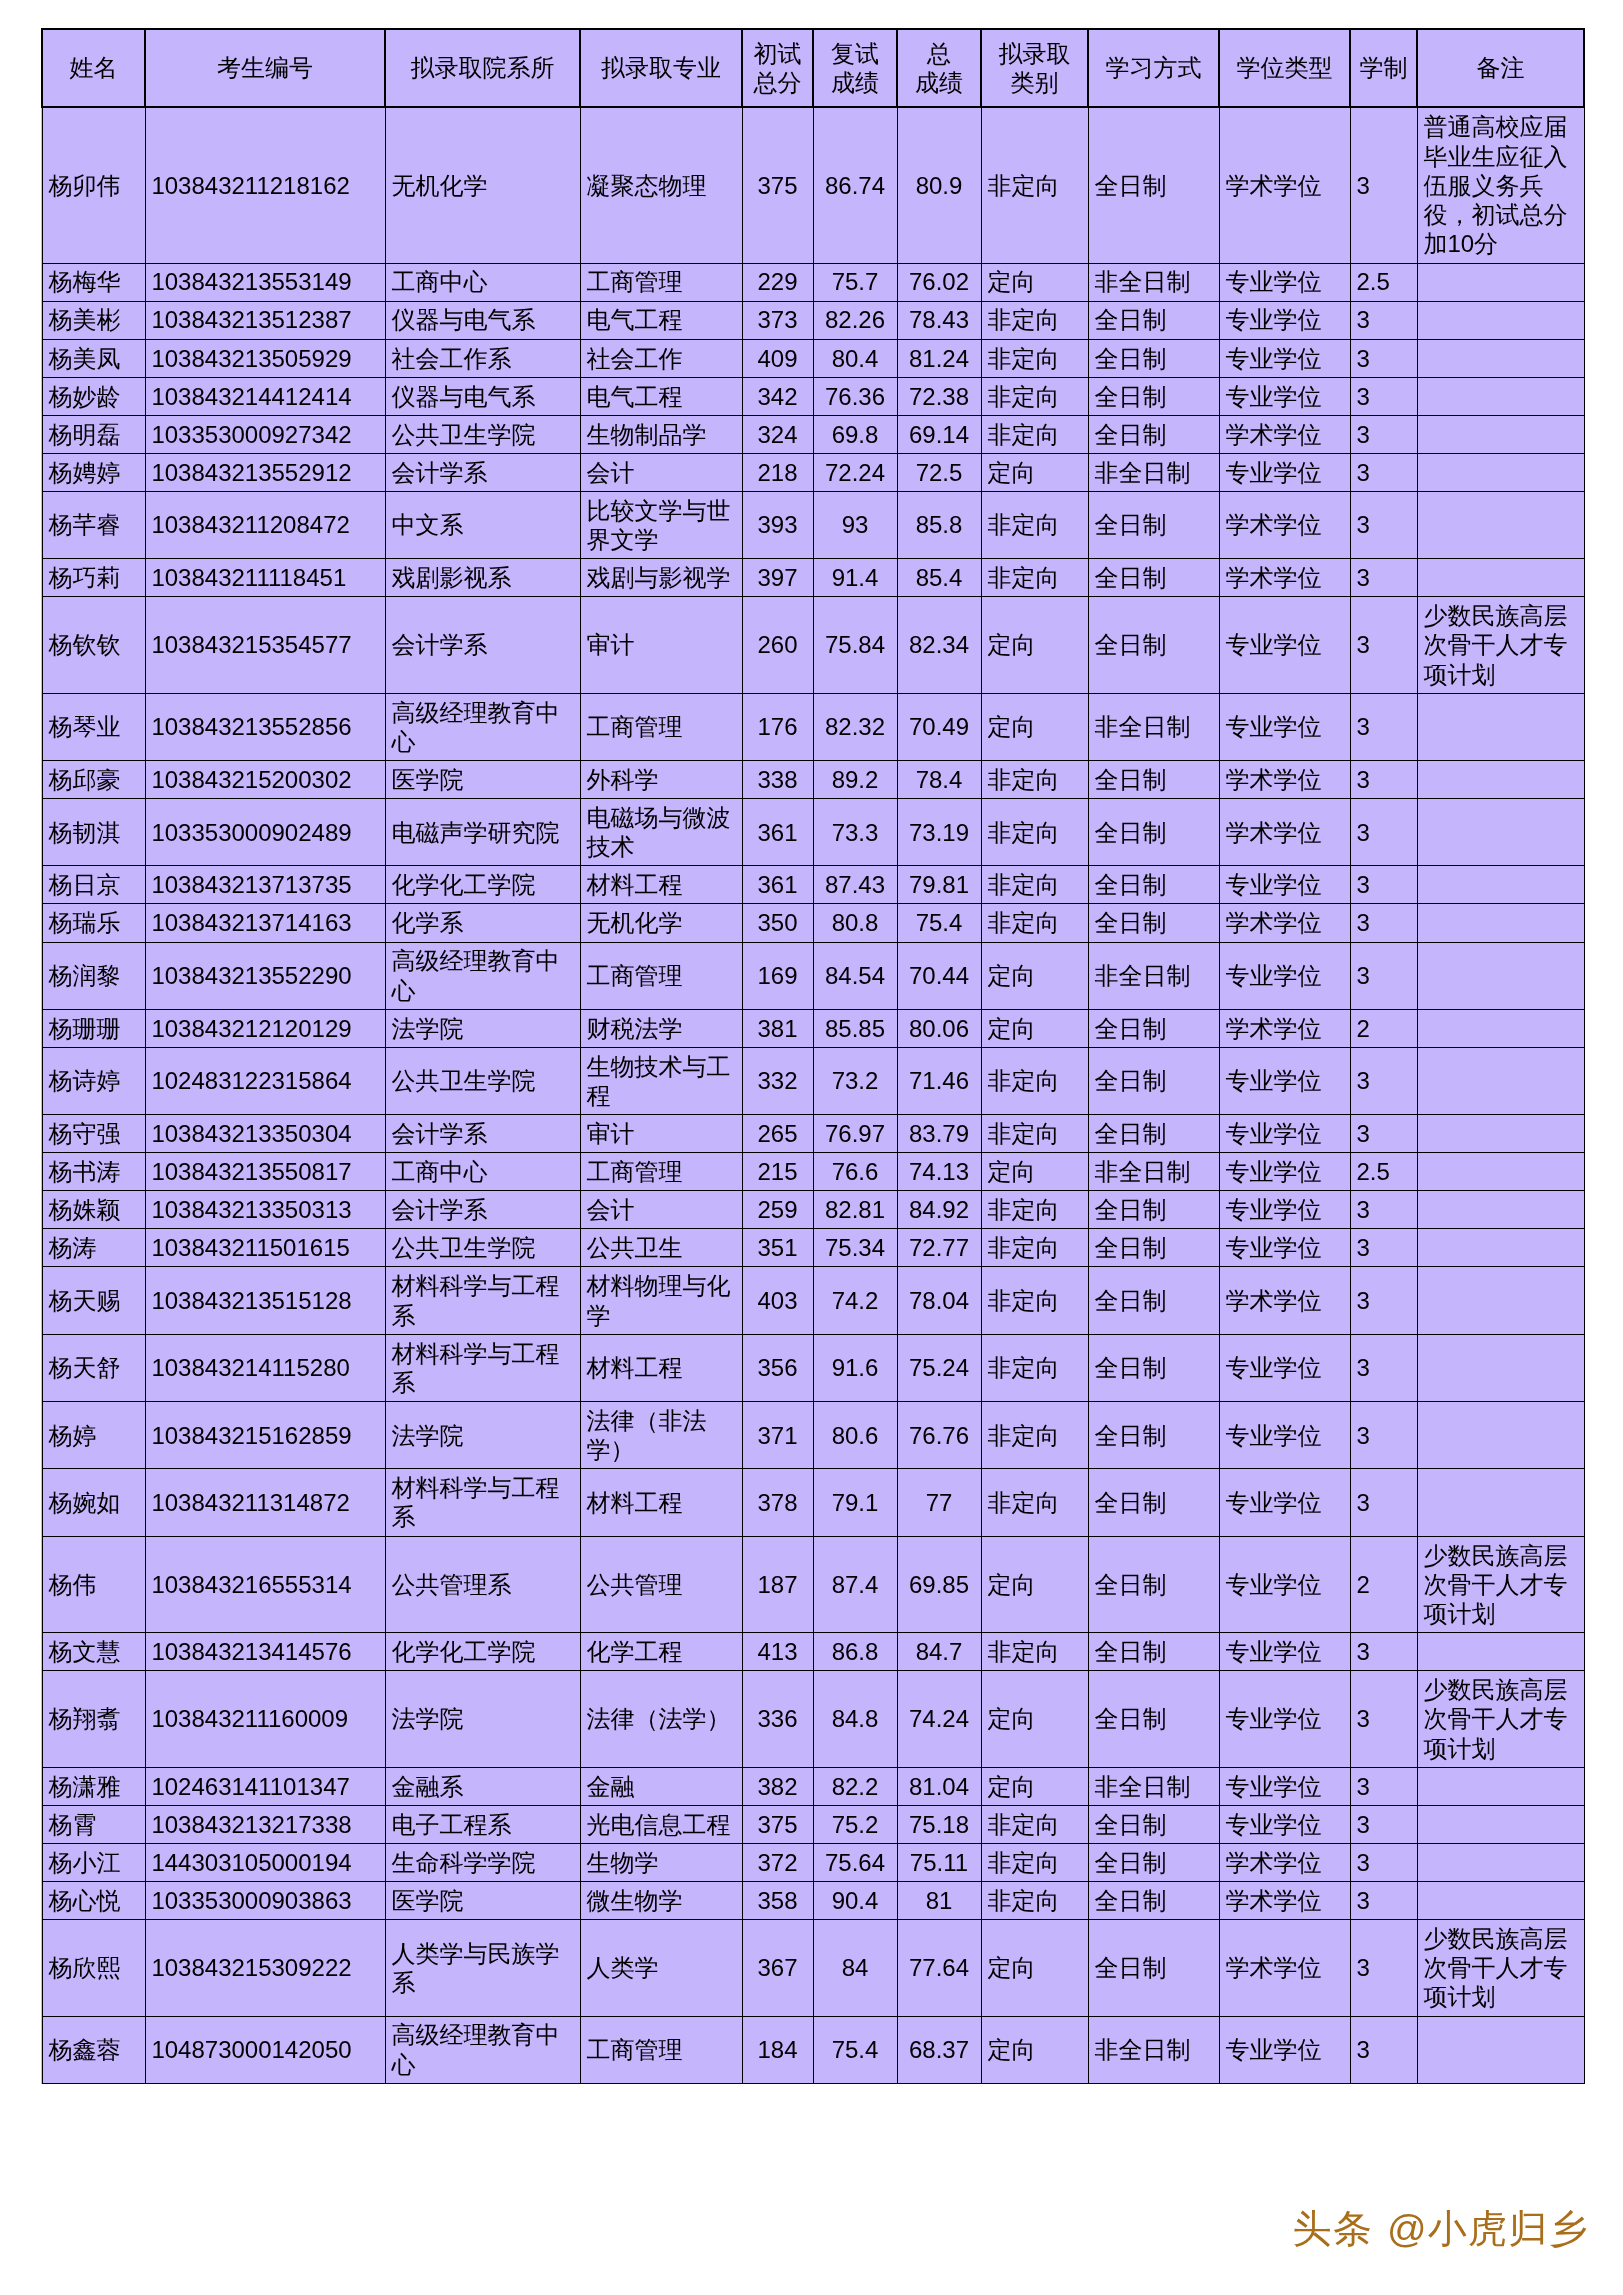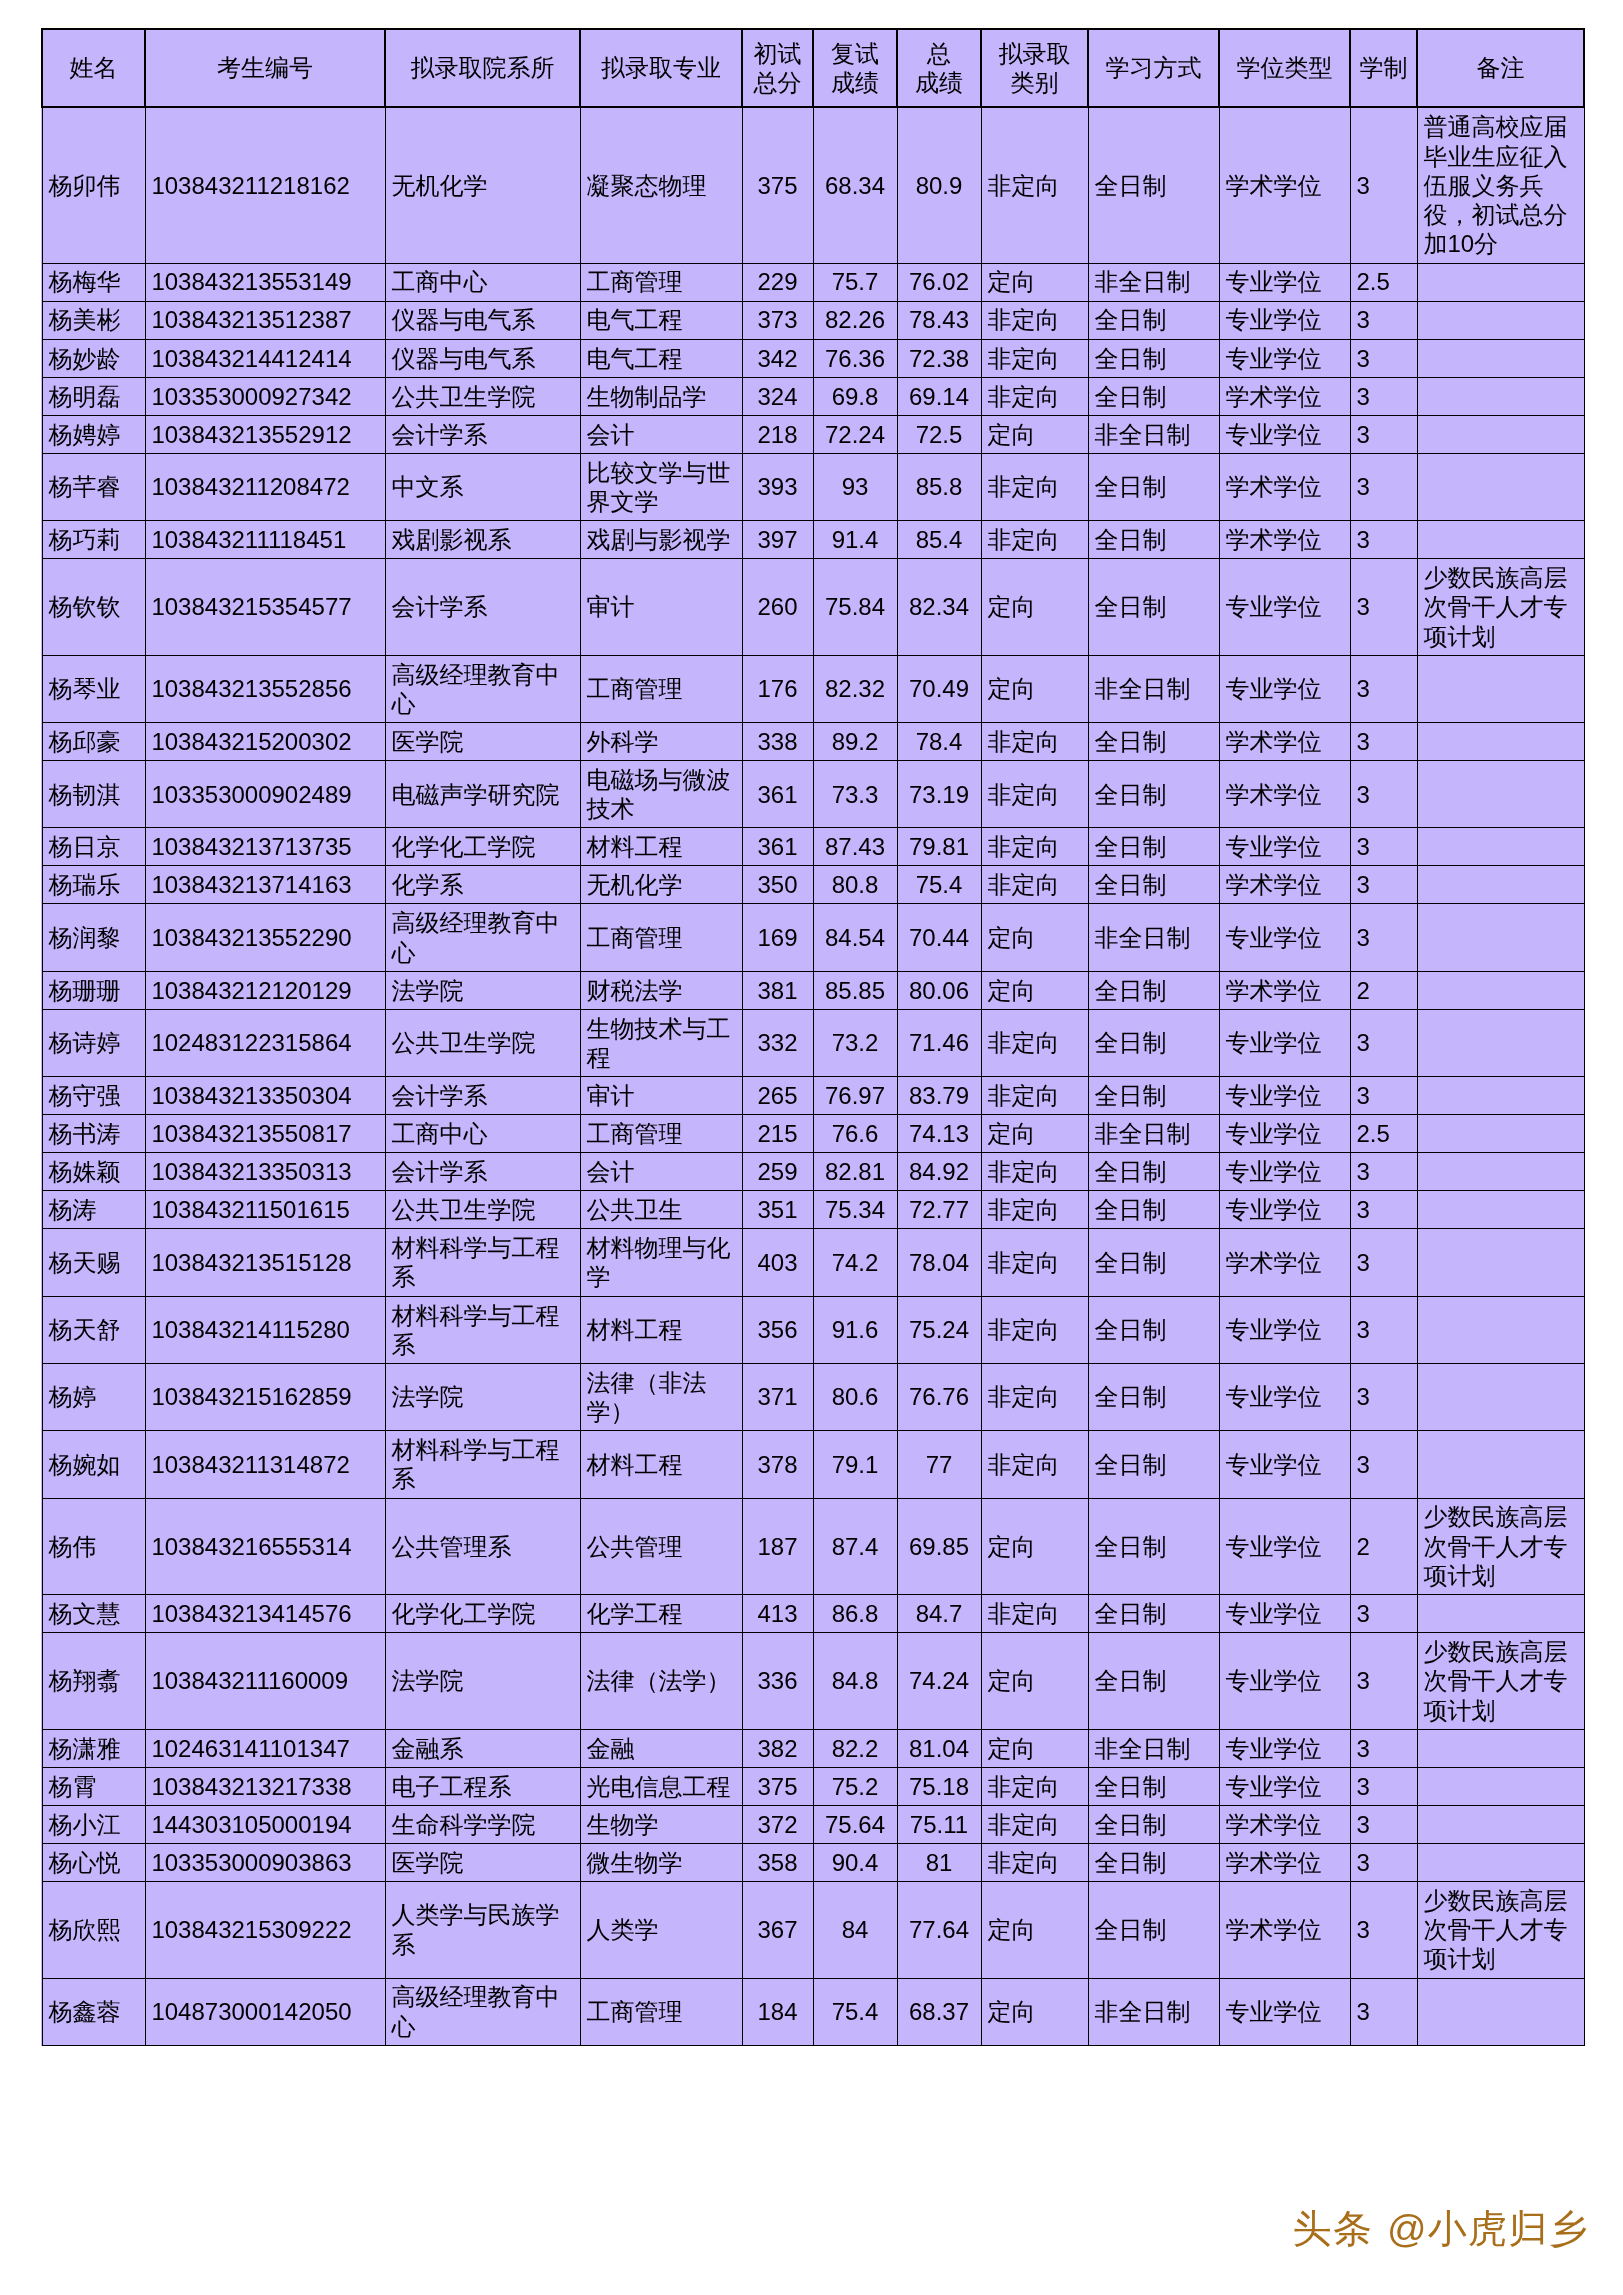--- a/index.html
+++ b/index.html
@@ -117,21 +117,21 @@
         <th>备注</th>
       </tr>
     </thead>
     <tbody id="tbody">
         <tr>
           <td class="name">杨卯伟</td>
           <td class="id">103843211218162</td>
           <td class="dept">无机化学</td>
           <td class="major">凝聚态物理</td>
           <td class="s1">375</td>
-          <td class="s2">68.34</td>
+          <td class="s2">86.74</td>
           <td class="s3">80.9</td>
           <td class="cat">非定向</td>
           <td class="mode">全日制</td>
           <td class="degree">学术学位</td>
           <td class="years">3</td>
           <td class="remark">普通高校应届毕业生应征入伍服义务兵役，初试总分加10分</td>
         </tr>
         <tr>
           <td class="name">杨梅华</td>
           <td class="id">103843213553149</td>
@@ -147,20 +147,34 @@
           <td class="remark"></td>
         </tr>
         <tr>
           <td class="name">杨美彬</td>
           <td class="id">103843213512387</td>
           <td class="dept">仪器与电气系</td>
           <td class="major">电气工程</td>
           <td class="s1">373</td>
           <td class="s2">82.26</td>
           <td class="s3">78.43</td>
+          <td class="cat">非定向</td>
+          <td class="mode">全日制</td>
+          <td class="degree">专业学位</td>
+          <td class="years">3</td>
+          <td class="remark"></td>
+        </tr>
+        <tr>
+          <td class="name">杨美凤</td>
+          <td class="id">103843213505929</td>
+          <td class="dept">社会工作系</td>
+          <td class="major">社会工作</td>
+          <td class="s1">409</td>
+          <td class="s2">80.4</td>
+          <td class="s3">81.24</td>
           <td class="cat">非定向</td>
           <td class="mode">全日制</td>
           <td class="degree">专业学位</td>
           <td class="years">3</td>
           <td class="remark"></td>
         </tr>
         <tr>
           <td class="name">杨妙龄</td>
           <td class="id">103843214412414</td>
           <td class="dept">仪器与电气系</td>

